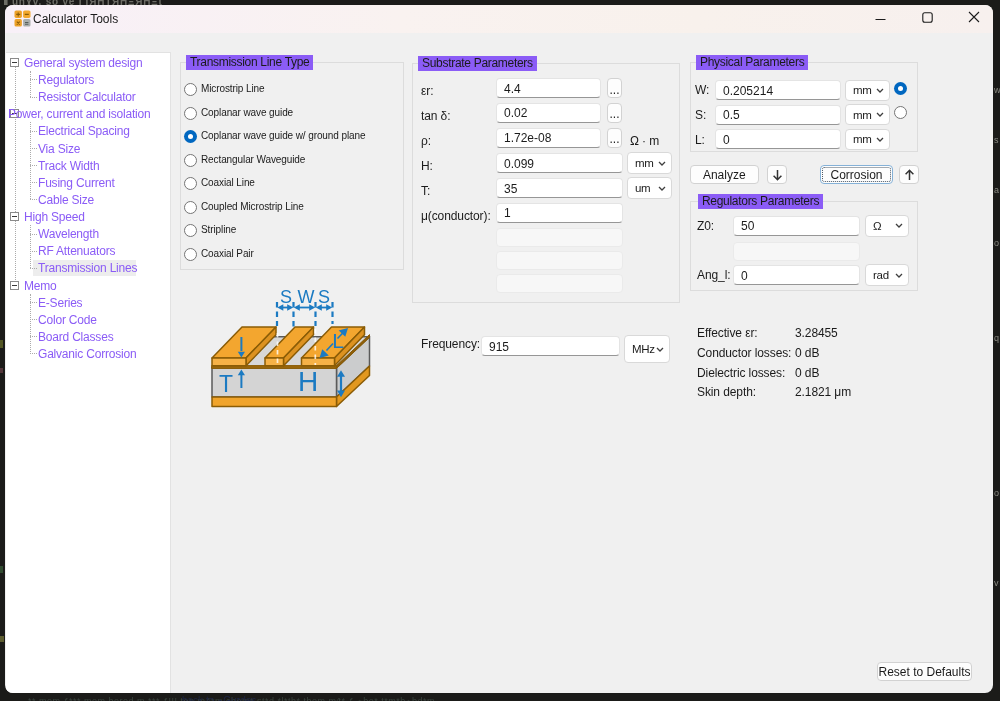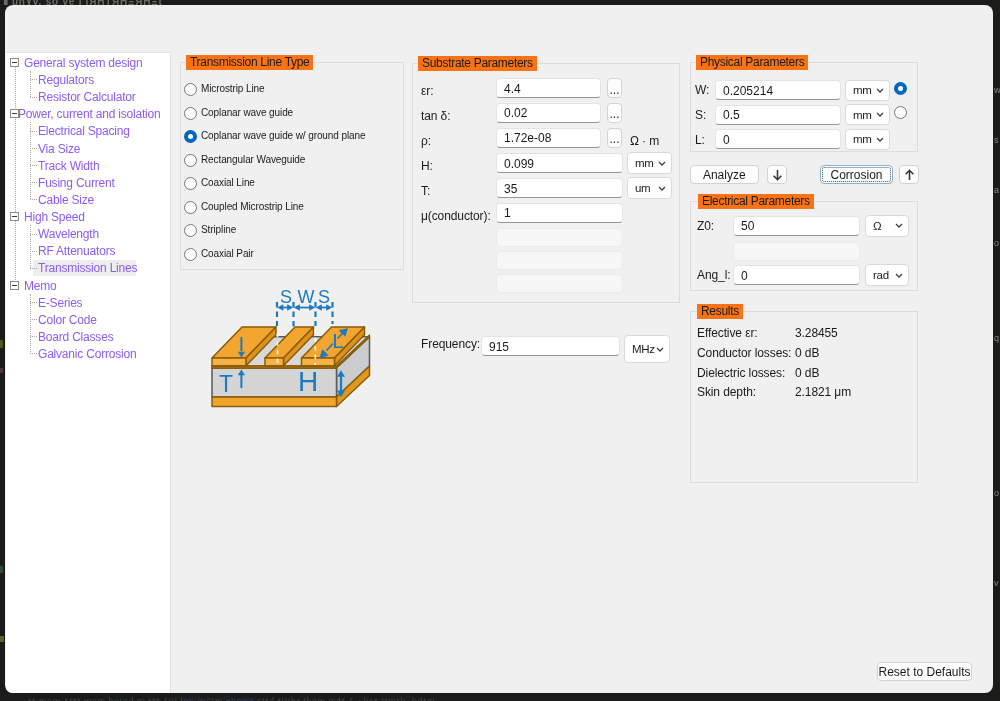--- a/index.html
+++ b/index.html
@@ -14,52 +14,74 @@
 
 #tree{position:absolute;left:1px;top:47px;width:165px;height:641px;background:#fff;border:1px solid #e2e2e2;border-left:none;border-bottom:none}
 .ti{position:absolute;font-size:12px;color:#8b5cf6;white-space:nowrap;letter-spacing:-0.2px}
 .exp{position:absolute;width:9px;height:9px;background:#fff;border:1px solid #8a8a8a}
 .exp::after{content:"";position:absolute;left:1px;right:1px;top:3px;border-top:1px solid #3a3a3a}
 .dv{position:absolute;border-left:1px dotted #ababab;width:0}
 .dh{position:absolute;border-top:1px dotted #ababab;height:0}
 
 .lbl{position:absolute;font-size:12px;color:#1b1b1b;white-space:nowrap}
 .grp{position:absolute;border:1px solid #dcdcdc}
-.glb{position:absolute;font-size:12px;color:#1b1b1b;background:#f97316;padding:0 4px;white-space:nowrap;top:-8px;line-height:15px;letter-spacing:-0.3px}
+.glb{position:absolute;font-size:12px;color:#1b1b1b;background:#8b5cf6;padding:0 4px;white-space:nowrap;top:-8px;line-height:15px;letter-spacing:-0.3px}
 .tb{position:absolute;background:#fff;border:1px solid #e4e4e4;border-bottom:1px solid #969696;border-radius:4px;font-size:12px;color:#1b1b1b;display:flex;align-items:center;padding-left:7px;padding-top:1.5px;white-space:nowrap}
 .tbd{position:absolute;background:#f7f7f7;border:1px solid #eaeaea;border-radius:4px}
 .cmb{position:absolute;background:#fff;border:1px solid #d9d9d9;border-radius:4px;font-size:11.5px;letter-spacing:-0.3px;color:#1b1b1b;display:flex;align-items:center;padding-left:7px}
 .cmb svg{position:absolute;right:5px;top:50%;margin-top:-2.5px}
 .btn{position:absolute;background:#fdfdfd;border:1px solid #d2d2d2;border-radius:4px;font-size:12px;color:#1b1b1b;display:flex;align-items:center;justify-content:center}
 .rad{position:absolute;width:13px;height:13px;border-radius:50%;background:#fff;border:1.3px solid #757575}
 .radon{position:absolute;width:13px;height:13px;border-radius:50%;background:#0067c0}
 .radon::after{content:"";position:absolute;left:4px;top:4px;width:5px;height:5px;border-radius:50%;background:#fff}
 .ritem{position:absolute;font-size:10px;color:#1b1b1b;white-space:nowrap;letter-spacing:-0.1px}
 #synth::after{content:"";position:absolute;inset:1px;border:1px dotted #4f5a66;border-radius:2.5px}
 .lbl{letter-spacing:-0.1px}
 </style></head>
 <body>
 <div id="glitchtop" style="position:absolute;left:0;top:0;width:1000px;height:5px;overflow:hidden;color:#7c7c74;font-size:10px;font-weight:bold;letter-spacing:0.8px;opacity:0.85">
     <span style="position:absolute;top:-4px;left:4px">▌unƔv. so ve ΓΙЯΗТЯΗΞЯΗΞt</span>
   </div>
 <div id="win">
+  <div id="title">
+    <svg width="17" height="17" style="position:absolute;left:9px;top:5px" viewBox="0 0 17 17">
+      <rect x="0.5" y="0.5" width="7.4" height="7.4" rx="1.6" fill="#eda229"></rect>
+      <rect x="9.1" y="0.5" width="7.4" height="7.4" rx="1.6" fill="#f2a82f"></rect>
+      <rect x="0.5" y="9.1" width="7.4" height="7.4" rx="1.6" fill="#eda229"></rect>
+      <rect x="9.1" y="9.1" width="7.4" height="7.4" rx="1.6" fill="#a9adab"></rect>
+      <path d="M4.2 2.4v4M2.2 4.4h4" stroke="#8a5c06" stroke-width="1.1"></path>
+      <path d="M10.8 4.4h4" stroke="#8a5c06" stroke-width="1.2"></path>
+      <path d="M2.8 11.7l2.9 2.9M5.7 11.7l-2.9 2.9" stroke="#8a5c06" stroke-width="1.1"></path>
+      <path d="M11 12.5h3.4M11 14.3h3.4" stroke="#555d59" stroke-width="1.1"></path>
+    </svg>
+    <span class="txt">Calculator Tools</span>
+    <svg width="11" height="11" style="position:absolute;left:870px;top:9px" viewBox="0 0 11 11">
+        <path d="M0.5 5.5h10" stroke="#1b1b1b" stroke-width="1.1"></path>
+      </svg>
+    <svg width="11" height="11" style="position:absolute;left:917px;top:7px" viewBox="0 0 11 11">
+        <rect x="0.8" y="0.8" width="9.4" height="9.4" rx="2" fill="none" stroke="#1b1b1b" stroke-width="1.1"></rect>
+      </svg>
+    <svg width="12" height="12" style="position:absolute;left:963px;top:6px" viewBox="0 0 12 12">
+        <path d="M1 1l10 10M11 1l-10 10" stroke="#1b1b1b" stroke-width="1.1"></path>
+      </svg>
+  </div>
   <div id="tree"></div>
   <div id="treeitems">
 
     <div class="dv" style="left:9.5px;top:62px;height:223px"></div>
 
     <div class="exp" style="left:5px;top:53px"></div>
     <span class="ti" style="left:19px;top:51px">General system design</span>
     <div class="dv" style="left:24.5px;top:66px;height:26px"></div>
     <div class="dh" style="left:24.5px;top:74px;width:7px"></div>
     <span class="ti" style="left:33px;top:68px">Regulators</span>
     <div class="dh" style="left:24.5px;top:92px;width:7px"></div>
     <span class="ti" style="left:33px;top:85px">Resistor Calculator</span>
     <div class="exp" style="left:5px;top:104px"></div>
-    <span class="ti" style="left:13px;top:102px">Power, current and isolation</span>
+    <span class="ti" style="left:3px;top:102px">Power, current and isolation</span>
     <div class="dv" style="left:24.5px;top:117px;height:77px"></div>
     <div class="dh" style="left:24.5px;top:126px;width:7px"></div>
     <span class="ti" style="left:33px;top:119px">Electrical Spacing</span>
     <div class="dh" style="left:24.5px;top:143px;width:7px"></div>
     <span class="ti" style="left:33px;top:137px">Via Size</span>
     <div class="dh" style="left:24.5px;top:160px;width:7px"></div>
     <span class="ti" style="left:33px;top:154px">Track Width</span>
     <div class="dh" style="left:24.5px;top:177px;width:7px"></div>
     <span class="ti" style="left:33px;top:171px">Fusing Current</span>
     <div class="dh" style="left:24.5px;top:194px;width:7px"></div>
@@ -253,39 +275,36 @@
       </div>
     <div class="btn" id="synth" style="left:815px;top:160px;width:73px;height:19px;border:1px solid #85b1d7">Corrosion</div>
     <div class="btn" style="left:894px;top:160px;width:20px;height:19px">
         <svg width="11" height="12" viewBox="0 0 11 12">
           <path d="M5.5 11V1.8M1.6 5.2L5.5 1.3l3.9 3.9" stroke="#333" stroke-width="1.5" fill="none"></path>
         </svg>
       </div>
   </div>
 
   <div class="grp" style="left:685px;top:196px;width:228px;height:90px">
-    <span class="glb" style="left:7px">Electrical Parameters</span>
+    <span class="glb" style="left:7px">Regulators Parameters</span>
   </div>
   <div id="electrical">
     <span class="lbl" style="left:692px;top:214px">Z0:</span>
     <div class="tb" style="left:728px;top:210.5px;width:127px;height:20px">50</div>
     <div class="cmb" style="left:860px;top:209.5px;width:44px;height:22px">Ω<svg width="8" height="5" viewBox="0 0 8 5">
           <path d="M1 1l3 3 3-3" stroke="#3f3f3f" stroke-width="1.3" fill="none"></path>
         </svg></div>
     <div class="tbd" style="left:728px;top:237px;width:127px;height:19px"></div>
     <span class="lbl" style="left:692px;top:263px">Ang_l:</span>
     <div class="tb" style="left:728px;top:260px;width:127px;height:20px">0</div>
     <div class="cmb" style="left:860px;top:259px;width:44px;height:22px">rad<svg width="8" height="5" viewBox="0 0 8 5">
           <path d="M1 1l3 3 3-3" stroke="#3f3f3f" stroke-width="1.3" fill="none"></path>
         </svg></div>
   </div>
 
-  <div class="grp" style="left:685px;top:306px;width:228px;height:172px">
-    <span class="glb" style="left:6px">Results</span>
-  </div>
   <div id="results">
     <span class="lbl" style="left:692px;top:320.5px">Effective εr:</span>
     <span class="lbl" style="left:790px;top:320.5px">3.28455</span>
     <span class="lbl" style="left:692px;top:340.8px">Conductor losses:</span>
     <span class="lbl" style="left:790px;top:340.8px">0 dB</span>
     <span class="lbl" style="left:692px;top:360.5px">Dielectric losses:</span>
     <span class="lbl" style="left:790px;top:360.5px">0 dB</span>
     <span class="lbl" style="left:692px;top:380.3px">Skin depth:</span>
     <span class="lbl" style="left:790px;top:380.3px">2.1821 μm</span>
   </div>

